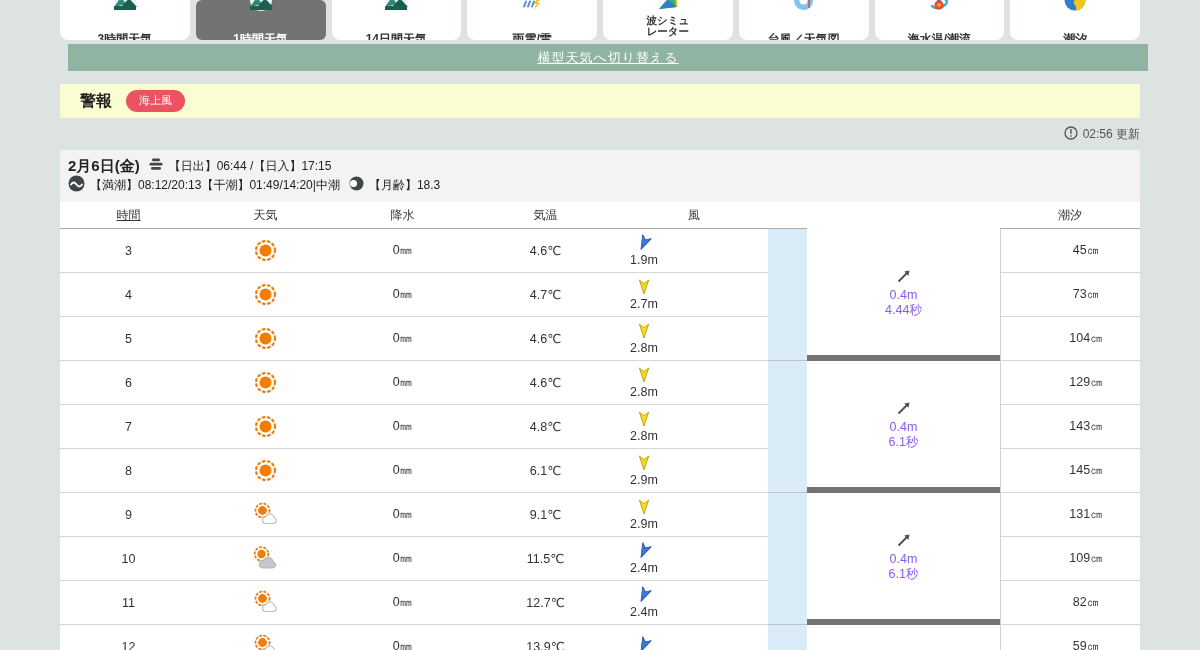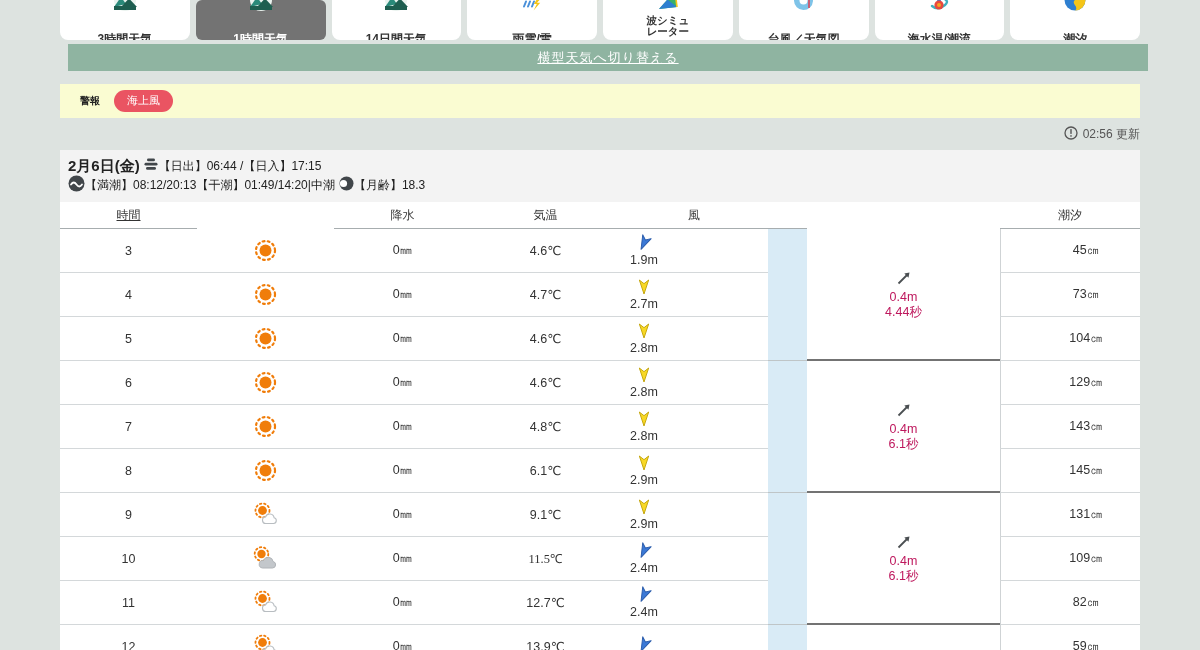--- a/index.html
+++ b/index.html
@@ -22,51 +22,51 @@
   .tab.two .tlabel{font-size:10.5px;margin-top:0;}
 
   
   .banner{position:absolute;top:44px;left:60px;width:1080px;height:27px;background:#8fb4a1;
           display:flex;align-items:center;justify-content:center;margin-left:8px;}
   .banner a{color:#fff;font-size:13px;text-decoration:underline;letter-spacing:1px;cursor:pointer;}
 
   
   .alertbar{position:absolute;top:84px;left:60px;width:1080px;height:34px;background:#fafcd2;
             display:flex;align-items:center;padding-left:20px;box-sizing:border-box;}
-  .alertbar .alabel{font-size:10px;font-weight:bold;color:#222;}
+  .alertbar .alabel{font-size:16px;font-weight:bold;color:#222;}
   .alertbar .badge{margin-left:14px;background:#ea5462;color:#fff;font-size:11px;
                    padding:3px 13px 4px;border-radius:11px;cursor:pointer;}
 
   
   .updated{position:absolute;top:122px;left:60px;width:1080px;height:24px;
            display:flex;justify-content:flex-end;align-items:center;gap:5px;
            color:#555;font-size:12px;}
 
   
   .dayhead{position:absolute;top:150px;left:60px;width:1080px;height:52px;background:#f3f3f3;
            box-sizing:border-box;padding:7px 0 0 8px;color:#222;}
-  .dh-line{display:flex;align-items:center;height:19px;}
+  .dh-line{display:flex;align-items:center;gap:5px;height:19px;}
   .dh-date{font-size:15px;font-weight:bold;margin-right:3px;}
   .dh-txt{font-size:12px;}
 
   
   .wtable{position:absolute;top:202px;left:60px;width:1080px;background:#fff;
           display:grid;
           grid-template-columns:137px 137px 137px 149px 148px 39px 193px 140px;
           grid-template-rows:27px repeat(12,44px);}
   .th{display:flex;align-items:center;justify-content:center;font-size:12px;color:#333;
       border-bottom:1px solid #a7adaf;}
   .td{display:flex;align-items:center;justify-content:center;font-size:12.5px;color:#333;}
   .rb{border-bottom:1px solid #d4d8da;}
   .strip{background:#d9ebf6;}
   .gb{border-bottom:1px solid #bfc5c7;}
   .windcell{flex-direction:column;padding-right:100px;box-sizing:border-box;}
   .windcell .wval{font-size:12.5px;margin-left:0;margin-top:-1px;}
   .wavecell{grid-column:7;display:flex;flex-direction:column;align-items:center;justify-content:center;
-            font-size:12.5px;color:#be185d;line-height:1.15;border-bottom:2px solid #737373;text-align:right;}
+            font-size:12.5px;color:#8b5cf6;line-height:1.15;border-bottom:6px solid #737373;text-align:right;}
   .tidecell{border-left:1px solid #cfd3d5;border-bottom:1px solid #d4d8da;padding-left:31px;}
 </style>
 </head>
 <body>
 
 <div class="page">
 
   <nav class="tabs" id="tabs">
       <div class="tab">
         <span class="ticon">
@@ -208,20 +208,21 @@
             <circle cx="7.5" cy="7.5" r="7" fill="#41464a"></circle>
             <circle cx="4.5" cy="7.5" r="3.6" fill="#fff"></circle>
           </svg>
       </span>
       <span class="dh-txt">【月齢】18.3</span>
     </div>
   </div>
 
   <div class="wtable" id="wtable">
       <div class="th" style="grid-area: 1 / 1; text-decoration: underline;">時間</div>
+      <div class="th" style="grid-area: 1 / 2;">天気</div>
       <div class="th" style="grid-area: 1 / 3;">降水</div>
       <div class="th" style="grid-area: 1 / 4;">気温</div>
       <div class="th" style="grid-area: 1 / 5;">風</div>
       <div class="th" style="grid-area: 1 / 6;"></div>
       <div class="th" style="grid-area: 1 / 8;">潮汐</div>
       <div class="td rb" style="grid-area: 2 / 1;">3</div>
       <div class="td rb" style="grid-area: 2 / 2;">
         <svg width="27" height="27" viewBox="0 0 27 27">
           <circle cx="13.5" cy="13.5" r="9.5" fill="none" stroke="#f07d0a" stroke-width="2.2" stroke-dasharray="1.8 3.4" stroke-linecap="round"></circle>
           <circle cx="13.5" cy="13.5" r="6" fill="#f07d0a"></circle>
@@ -342,21 +343,21 @@
       <div class="td tidecell" style="grid-area: 8 / 8;">131㎝</div>
       <div class="td rb" style="grid-area: 9 / 1;">10</div>
       <div class="td rb" style="grid-area: 9 / 2;">
         <svg width="27" height="27" viewBox="0 0 27 27">
           <circle cx="9.5" cy="9" r="6.8" fill="none" stroke="#f07d0a" stroke-width="1.8" stroke-dasharray="1.5 2.8" stroke-linecap="round"></circle>
           <circle cx="9.5" cy="9" r="4.2" fill="#f07d0a"></circle>
           <path d="M10.5 23 h10 a3.3 3.3 0 0 0 .6 -6.5 a5 5 0 0 0 -9.6 -1 a3.7 3.7 0 0 0 -1 7.5 z" fill="#c3c7cb" stroke="#b0b4b8" stroke-width="1"></path>
         </svg>
       </div>
       <div class="td rb" style="grid-area: 9 / 3;">0㎜</div>
-      <div class="td rb" style="grid-area: 9 / 4; font-family: Liberation Serif, serif;">11.5℃</div>
+      <div class="td rb" style="grid-area: 9 / 4;">11.5℃</div>
       <div class="td rb windcell" style="grid-area: 9 / 5;">
         <span><svg width="16" height="16" viewBox="0 0 24 24" style="transform:rotate(205deg)">
             <path d="M12 1.5 L19 22.5 L12 17 L5 22.5 Z" fill="#3b79d6" stroke="#2b5cab" stroke-width="1.4" stroke-linejoin="round"></path>
           </svg></span>
         <span class="wval">2.4m</span>
       </div>
       <div class="strip" style="grid-area: 9 / 6;"></div>
       <div class="td tidecell" style="grid-area: 9 / 8;">109㎝</div>
       <div class="td rb" style="grid-area: 10 / 1;">11</div>
       <div class="td rb" style="grid-area: 10 / 2;">

